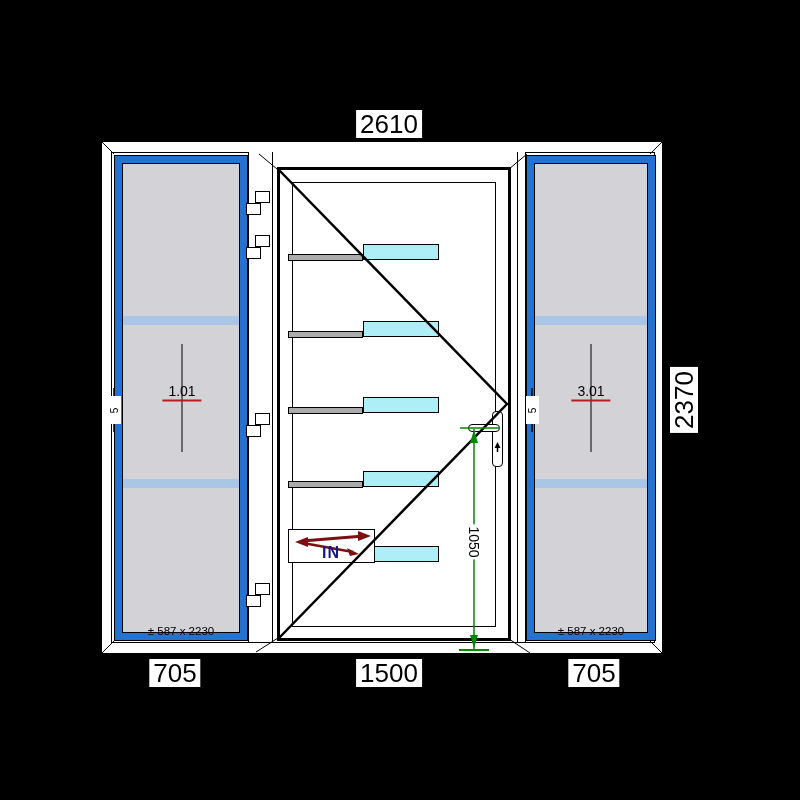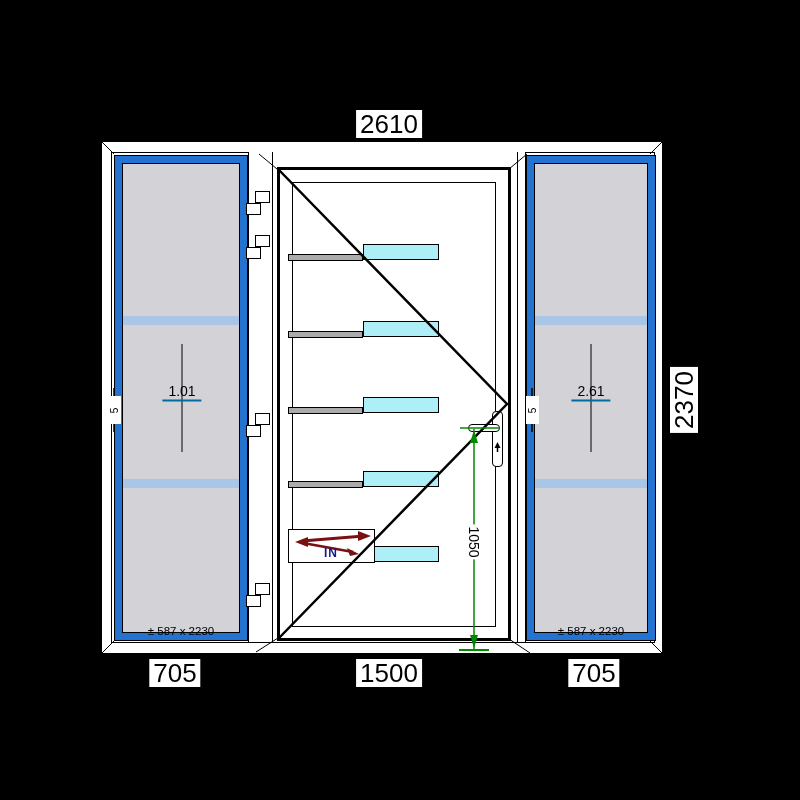--- a/index.html
+++ b/index.html
@@ -22,25 +22,25 @@
   .glass-band{position:absolute;left:0;right:0;height:9px;background:#a9c6e6;}
   .hinge{background:#fff;border:1px solid #000;width:15px;height:12px;}
   .handle-plate{left:492px;top:411px;width:11px;height:56px;background:#fff;border:1.5px solid #000;border-radius:4px;}
   .handle-lever{left:468px;top:424px;width:32px;height:8px;background:#fff;border:1.5px solid #000;border-radius:4px;}
   .overlay{left:0;top:0;width:800px;height:800px;}
   .dim-label{background:#fff;color:#000;font-size:26px;line-height:1.0;padding:1px 4px;white-space:nowrap;
              transform:translate(-50%,-50%);}
   .dim-label.rot-ccw{transform:translate(-50%,-50%) rotate(-90deg);}
   .dim-small{background:#fff;color:#000;font-size:14px;line-height:1.0;padding:1px 2px;white-space:nowrap;
              transform:translate(-50%,-50%) rotate(90deg);}
-  .pos-label{font-size:14px;border-bottom:2px solid #0369a1;padding:0 6px 1px;transform:translate(-50%,-50%);white-space:nowrap;text-align:right;}
+  .pos-label{font-size:14px;border-bottom:2px solid #b91c1c;padding:0 6px 1px;transform:translate(-50%,-50%);white-space:nowrap;text-align:right;}
   .size-label{font-size:11.5px;transform:translate(-50%,-50%);white-space:nowrap;}
   .edge-marker{width:13px;height:28px;background:#fff;display:flex;align-items:center;justify-content:center;}
   .edge-marker span{font-size:10px;transform:rotate(-90deg);display:block;}
-  .in-text{font-size:12px;font-weight:bold;color:#16168c;letter-spacing:1px;transform:translate(-50%,-50%);}
+  .in-text{font-size:16px;font-weight:bold;color:#16168c;letter-spacing:1px;transform:translate(-50%,-50%);}
 </style>
 </head>
 <body>
 
 <div class="canvas">
 
   <div class="abs frame-outer"></div>
   <div class="abs frame-inner"></div>
 
   <div class="abs door-frame"></div>
@@ -134,21 +134,21 @@
   </svg>
 
   <div class="abs dim-label" style="left:389px;top:124px;">2610</div>
   <div class="abs dim-label" style="left:175px;top:673px;">705</div>
   <div class="abs dim-label" style="left:389px;top:673px;">1500</div>
   <div class="abs dim-label" style="left:594px;top:673px;">705</div>
   <div class="abs dim-label rot-ccw" style="left:684px;top:400px;">2370</div>
   <div class="abs dim-small" style="left:474px;top:542px;">1050</div>
 
   <div class="abs pos-label" style="left:182px;top:392px;">1.01</div>
-  <div class="abs pos-label" style="left:591px;top:392px;">2.61</div>
+  <div class="abs pos-label" style="left:591px;top:392px;">3.01</div>
   <div class="abs size-label" style="left:181px;top:631px;">± 587 x 2230</div>
   <div class="abs size-label" style="left:591px;top:631px;">± 587 x 2230</div>
   <div class="abs edge-marker" style="left:108px;top:396px;">
     <span>5</span>
   </div>
   <div class="abs edge-marker" style="left:526px;top:396px;">
     <span>5</span>
   </div>
 
   <div class="abs in-text" style="left:331px;top:553px;">IN</div>

